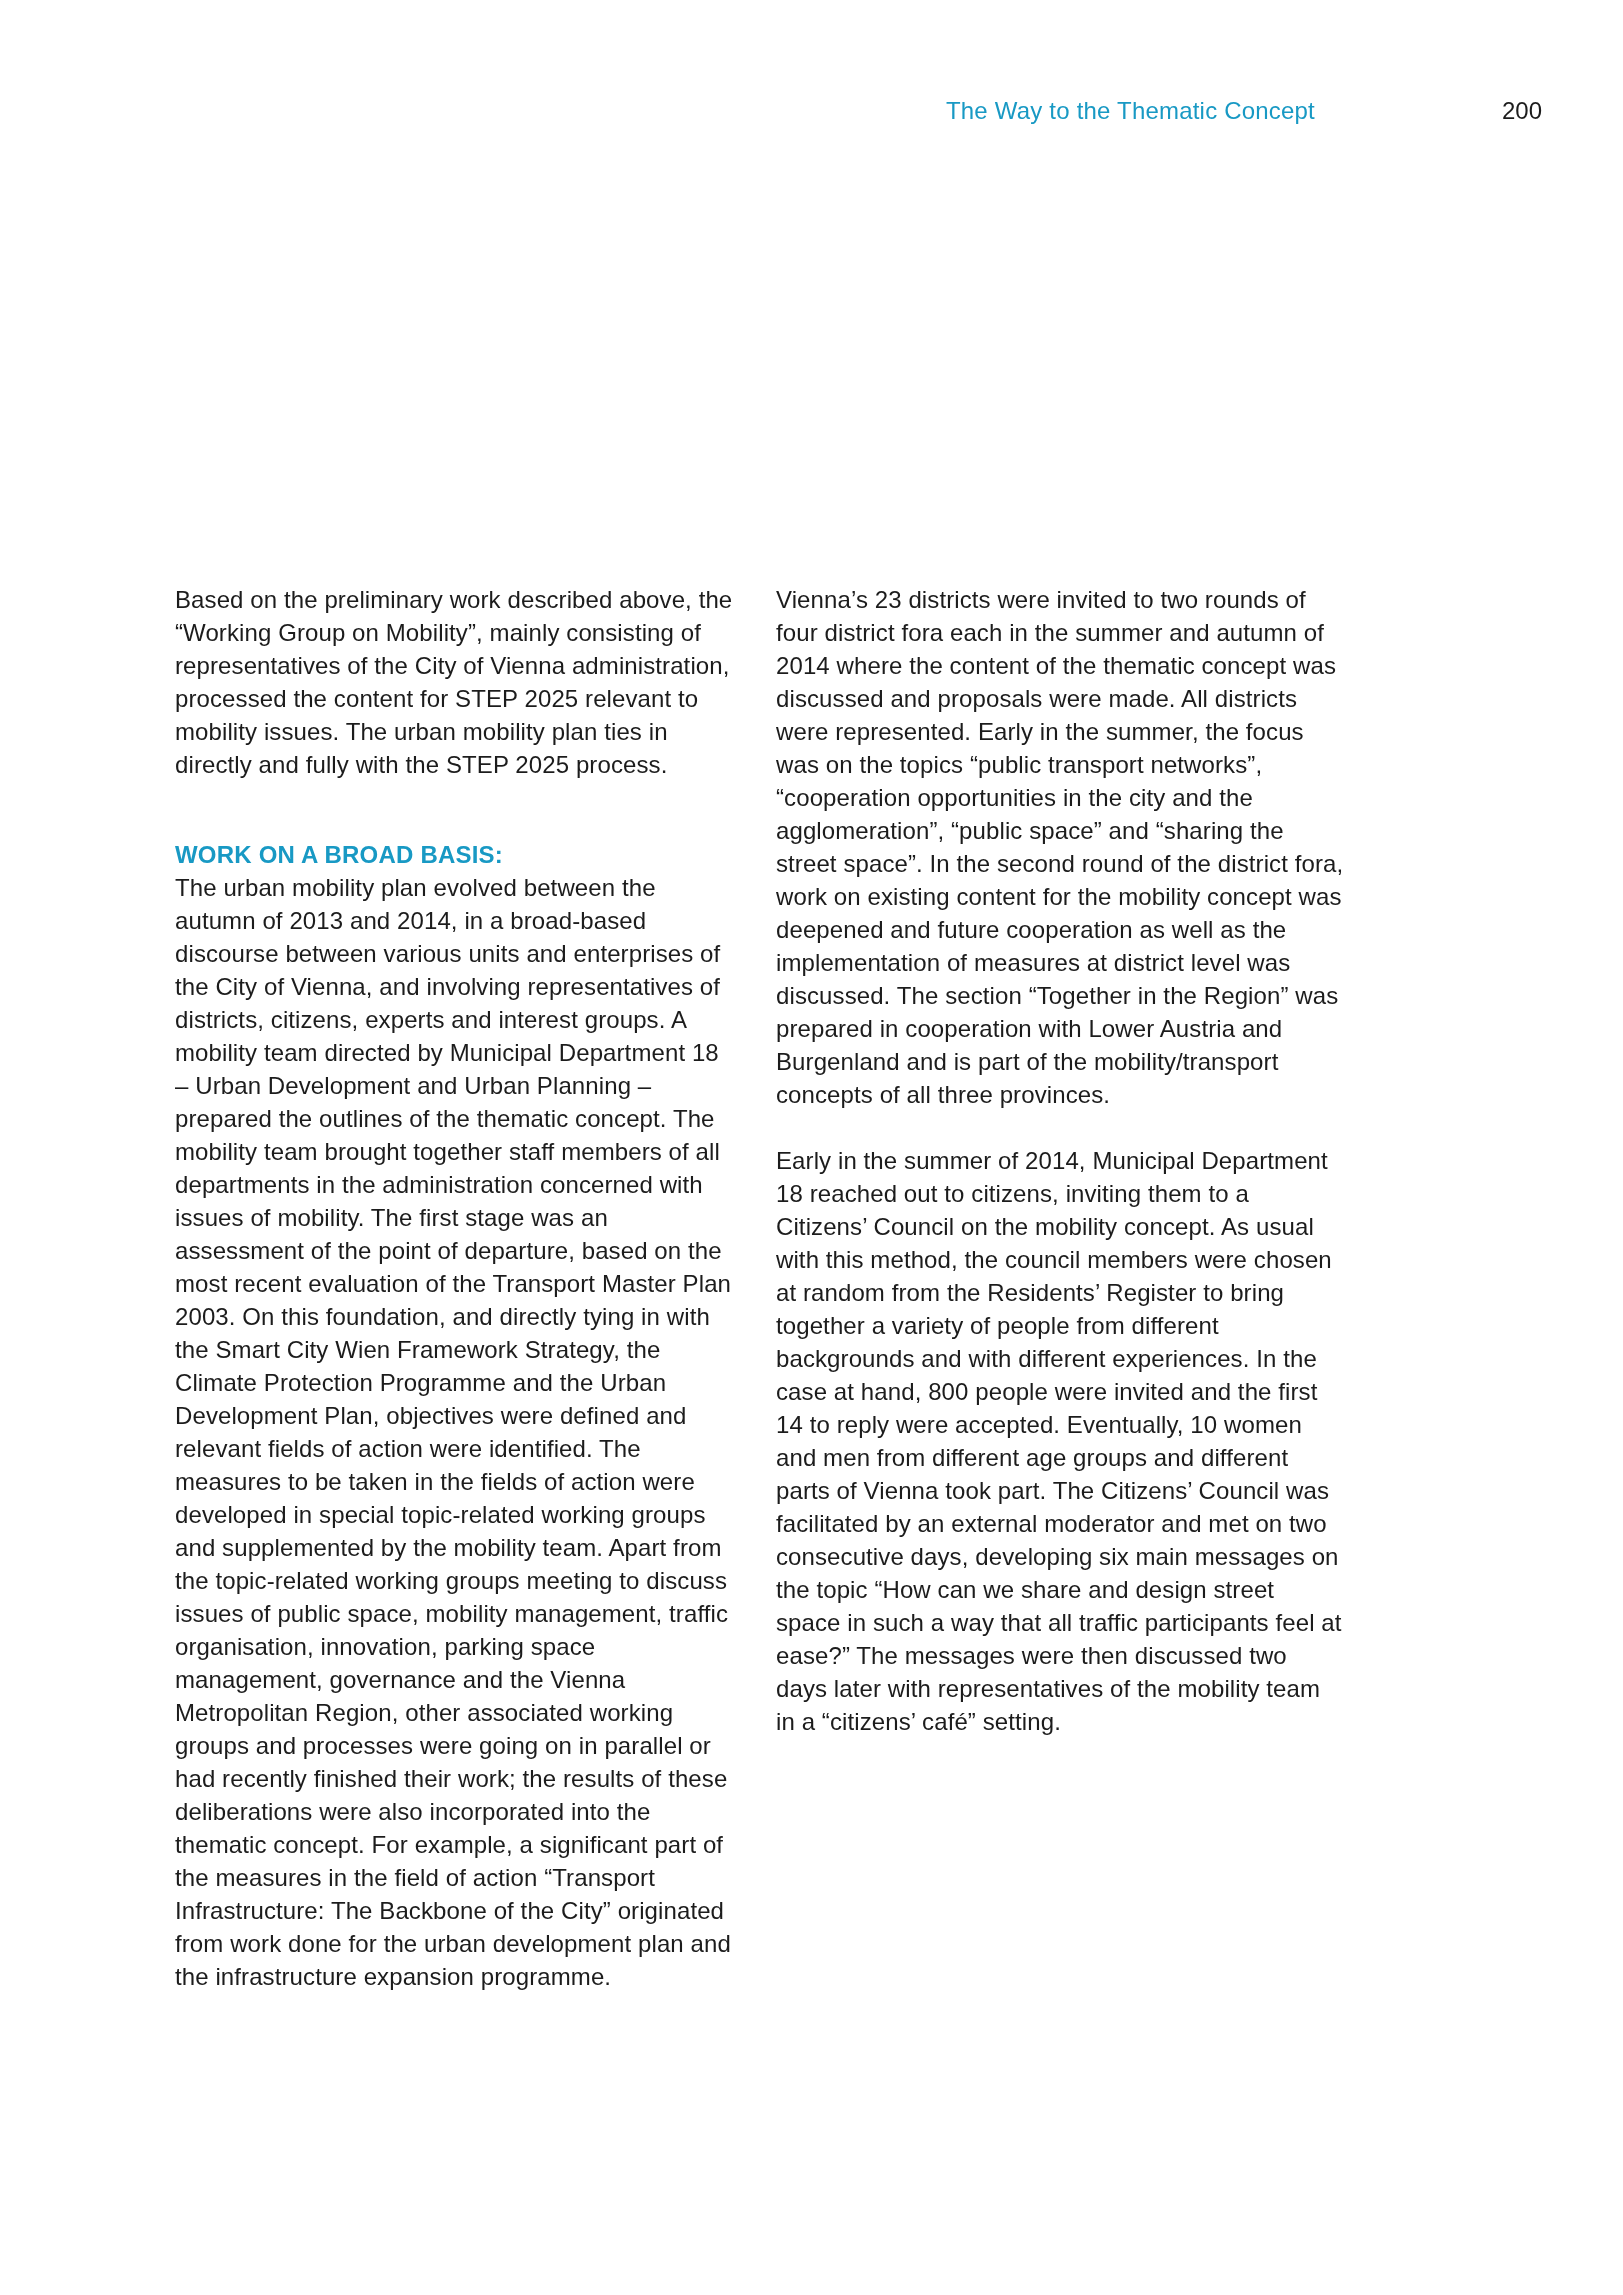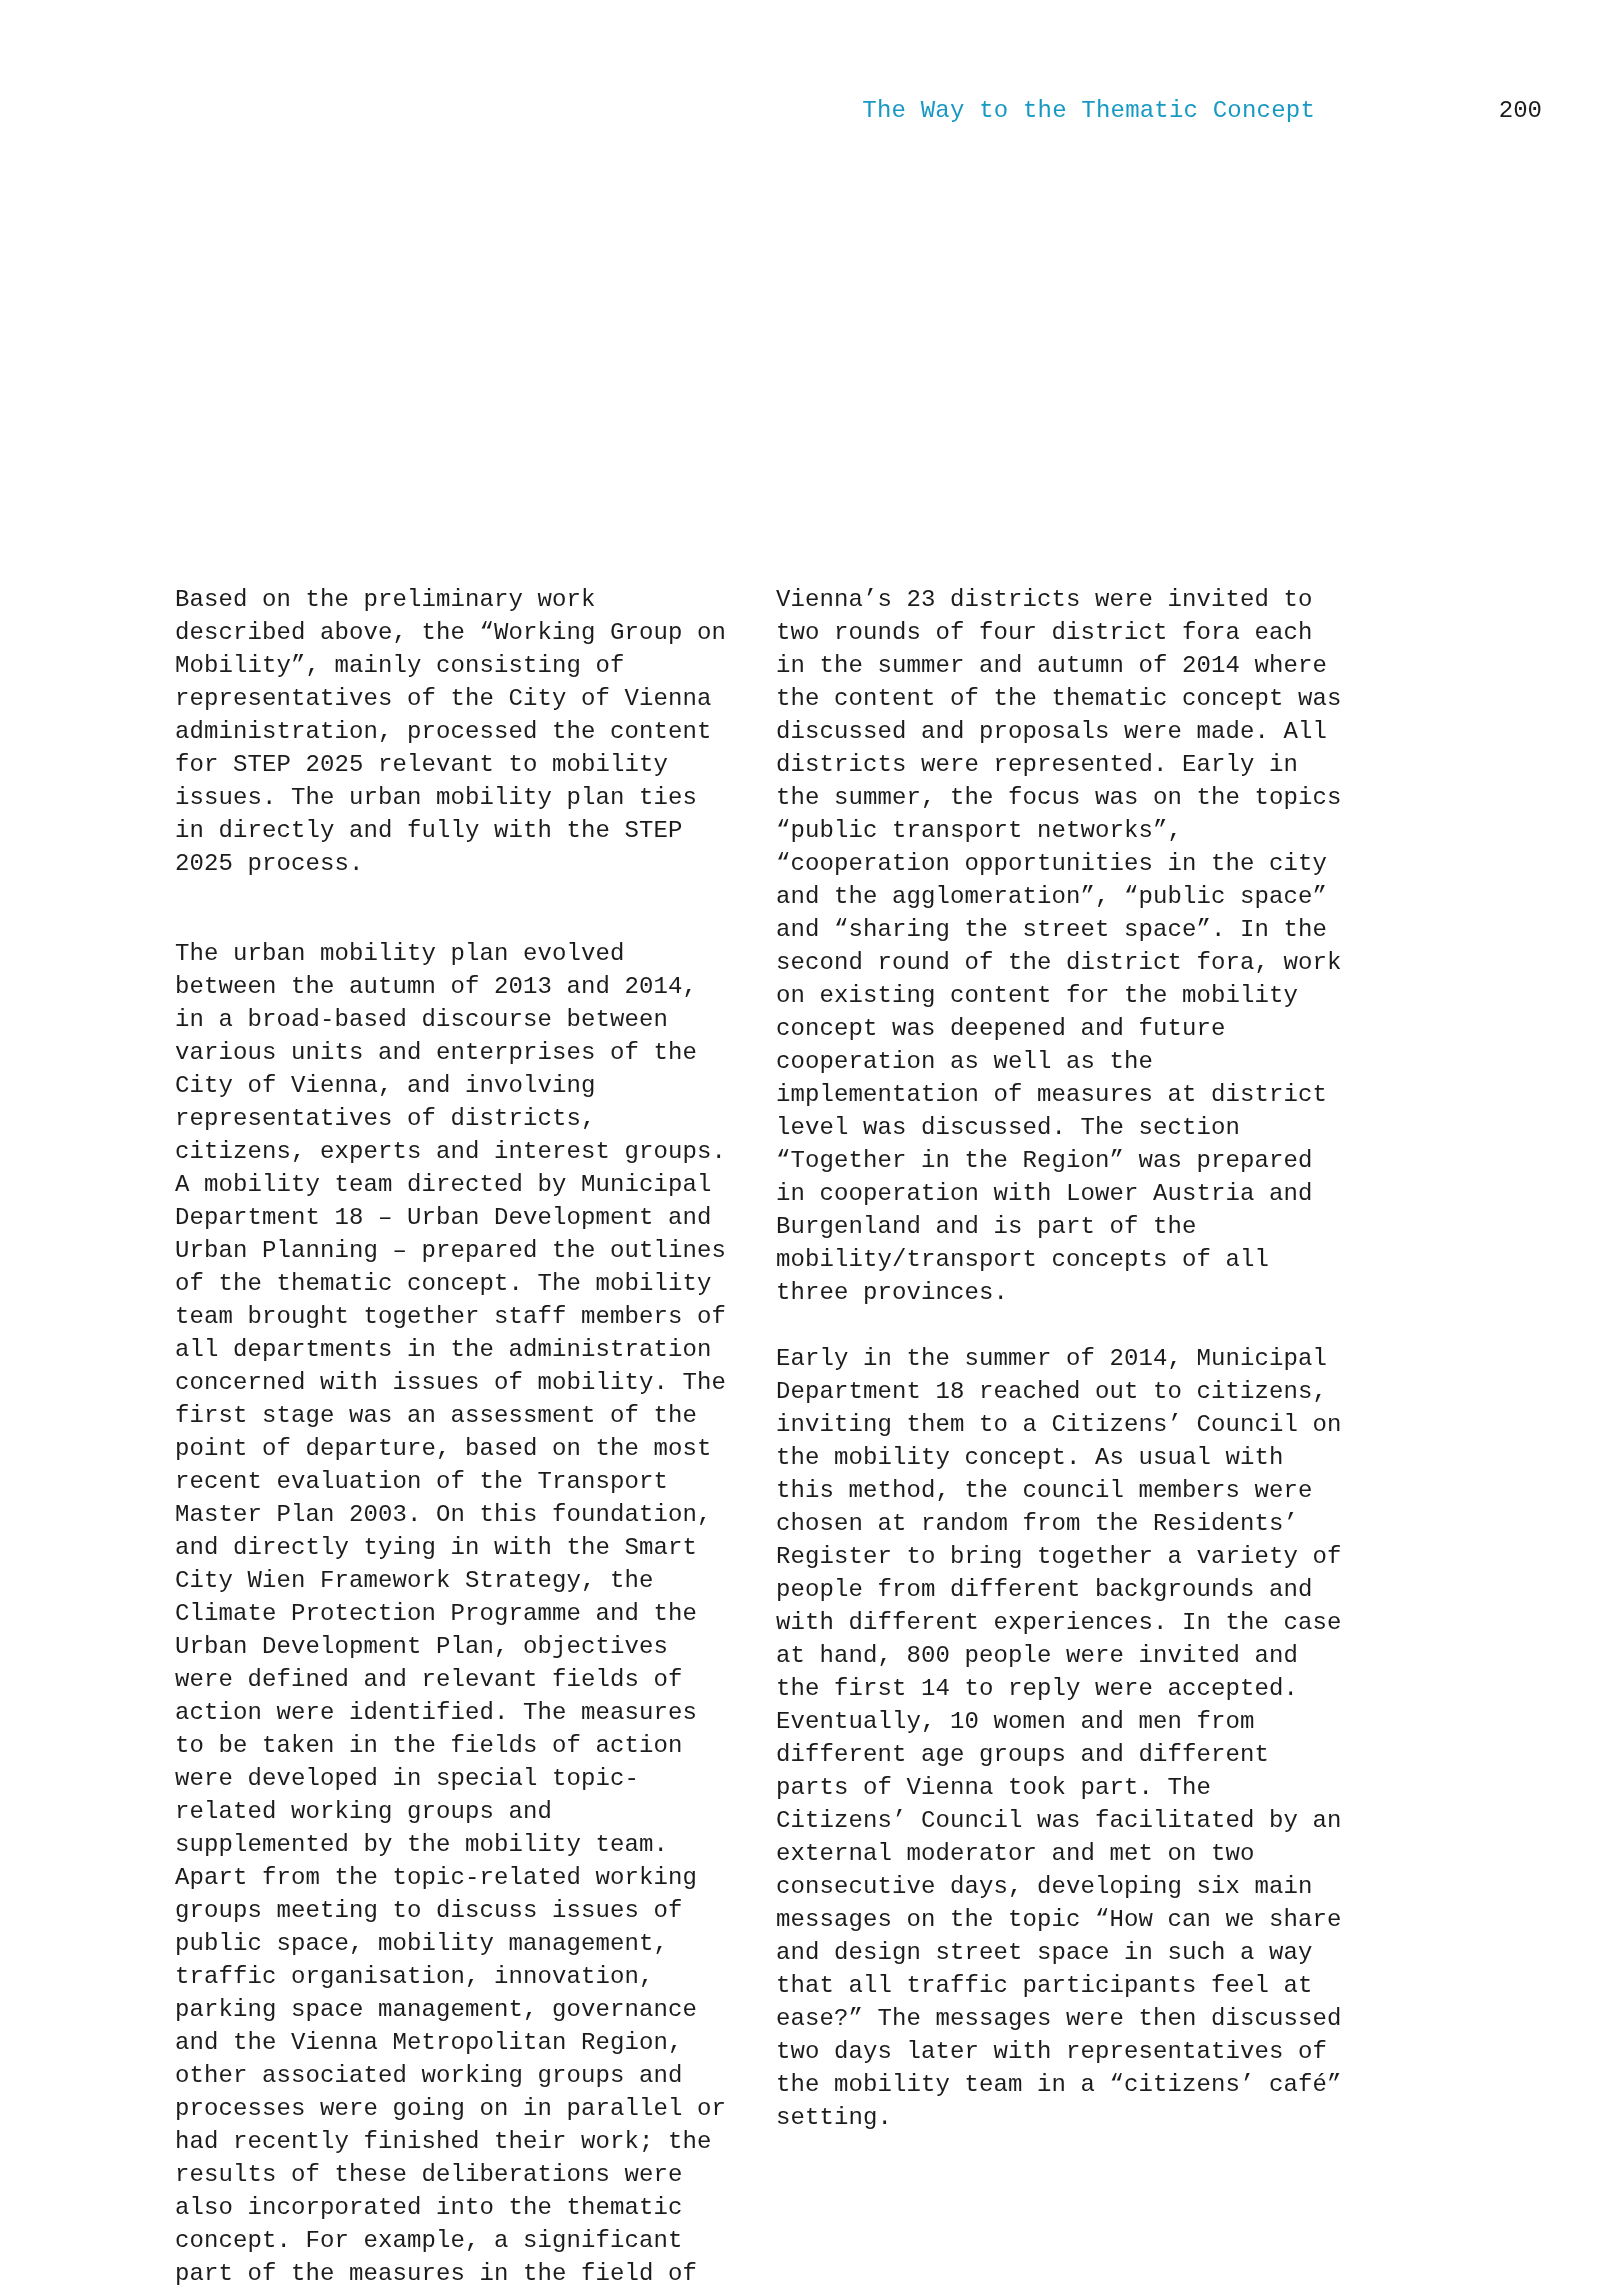--- a/index.html
+++ b/index.html
@@ -5,21 +5,21 @@
   html, body {
     margin: 0;
     padding: 0;
     background: #ffffff;
   }
   .page {
     position: relative;
     width: 1623px;
     height: 2295px;
     background: #ffffff;
-    font-family: Liberation Mono, monospace;
+    font-family: Liberation Sans, sans-serif;
     color: var(--text-color, #1c1c1c);
     overflow: hidden;
   }
   .running-title {
     position: absolute;
     top: 96px;
     right: 308px;
     font-size: 24px;
     line-height: 29px;
     color: var(--accent, #1899c4);
@@ -72,20 +72,21 @@
 <div class="page">
 
   <div class="running-title">The Way to the Thematic Concept</div>
 
   <div class="page-number">200</div>
 
   <div class="column column-left">
     <p>Based on the preliminary work described above, the “Working Group on Mobility”, mainly consisting of representatives of the City of Vienna administration, processed the content for STEP 2025 relevant to mobility issues. The urban mobility plan ties in directly and fully with the STEP 2025 process.</p>
 
     <div class="section-heading">
+      <div>WORK ON A BROAD BASIS:</div>
     </div>
 
     <p>The urban mobility plan evolved between the autumn of 2013 and 2014, in a broad-based discourse between various units and enterprises of the City of Vienna, and involving representatives of districts, citizens, experts and interest groups. A mobility team directed by Municipal Department 18 – Urban Development and Urban Planning – prepared the outlines of the thematic concept. The mobility team brought together staff members of all departments in the administration concerned with issues of mobility. The first stage was an assessment of the point of departure, based on the most recent evaluation of the Transport Master Plan 2003. On this foundation, and directly tying in with the Smart City Wien Framework Strategy, the Climate Protection Programme and the Urban Development Plan, objectives were defined and relevant fields of action were identified. The measures to be taken in the fields of action were developed in special topic-related working groups and supplemented by the mobility team. Apart from the topic-related working groups meeting to discuss issues of public space, mobility management, traffic organisation, innovation, parking space management, governance and the Vienna Metropolitan Region, other associated working groups and processes were going on in parallel or had recently finished their work; the results of these deliberations were also incorporated into the thematic concept. For example, a significant part of the measures in the field of action “Transport Infrastructure: The Backbone of the City” originated from work done for the urban development plan and the infrastructure expansion programme.</p>
   </div>
 
   <div class="column column-right">
     <p>Vienna’s 23 districts were invited to two rounds of four district fora each in the summer and autumn of 2014 where the content of the thematic concept was discussed and proposals were made. All districts were represented. Early in the summer, the focus was on the topics “public transport networks”, “cooperation opportunities in the city and the agglomeration”, “public space” and “sharing the street space”. In the second round of the district fora, work on existing content for the mobility concept was deepened and future cooperation as well as the implementation of measures at district level was discussed. The section “Together in the Region” was prepared in cooperation with Lower Austria and Burgenland and is part of the mobility/transport concepts of all three provinces.</p>
 
     <p class="para-gap">Early in the summer of 2014, Municipal Department 18 reached out to citizens, inviting them to a Citizens’ Council on the mobility concept. As usual with this method, the council members were chosen at random from the Residents’ Register to bring together a variety of people from different backgrounds and with different experiences. In the case at hand, 800 people were invited and the first 14 to reply were accepted. Eventually, 10 women and men from different age groups and different parts of Vienna took part. The Citizens’ Council was facilitated by an external moderator and met on two consecutive days, developing six main messages on the topic “How can we share and design street space in such a way that all traffic participants feel at ease?” The messages were then discussed two days later with representatives of the mobility team in a “citizens’ café” setting.</p>
   </div>

